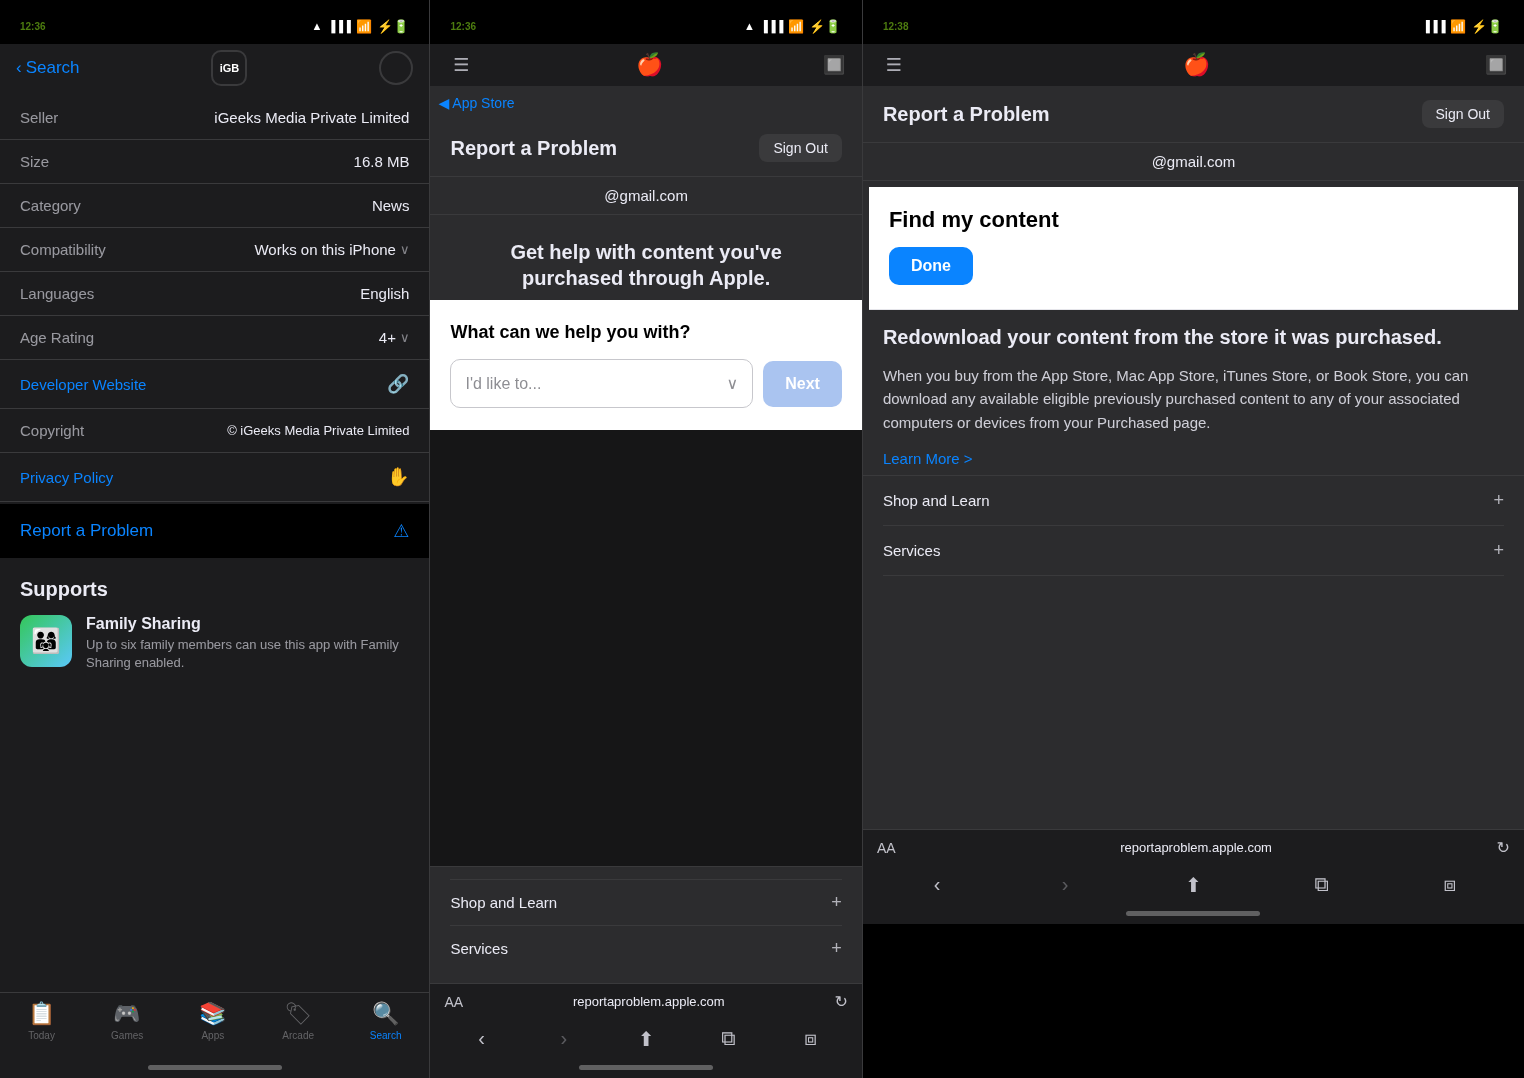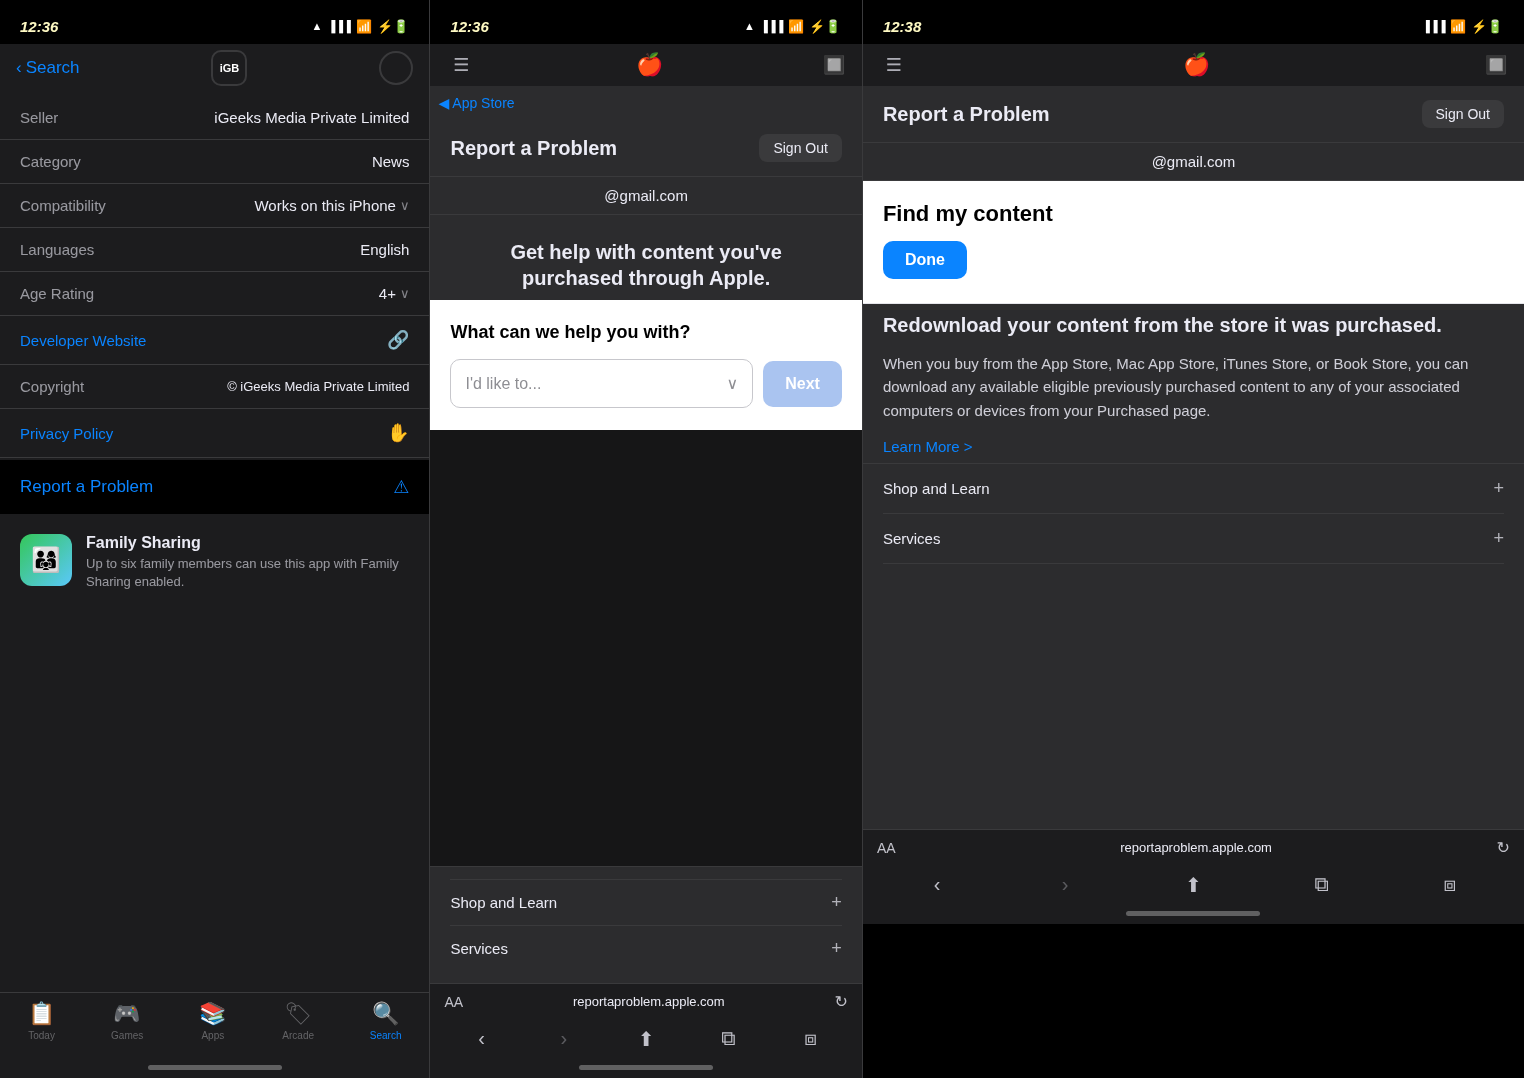--- a/index.html
+++ b/index.html
@@ -23,24 +23,23 @@
       position: relative;
     }
     .status-bar {
       display: flex;
       justify-content: space-between;
       align-items: center;
       padding: 14px 20px 6px;
       height: 44px;
     }
     .status-time {
-      font-size: 15px;
+      font-size: 10px;
       font-weight: 600;
-      color: #fef9c3;
-      font-style: italic;
+      color: #4d7c0f;
     }
     .status-icons {
       display: flex;
       gap: 5px;
       align-items: center;
       color: #fff;
       font-size: 13px;
     }
     .nav-bar {
       display: flex;
@@ -445,21 +444,21 @@
       background: #2c2c2e;
       border-bottom: 1px solid #3a3a3c;
     }
     .panel3-content {
       flex: 1;
       overflow: hidden;
       background: #2c2c2e;
     }
     .find-content-card {
       background: #fff;
-      margin: 0;
+      margin: 6px;
       padding: 20px 20px 24px;
       border-bottom: 1px solid #e5e5ea;
     }
     .find-title {
       font-size: 22px;
       font-weight: 700;
       color: #000;
       margin-bottom: 14px;
     }
     .done-btn {
@@ -538,20 +537,24 @@
     </div>
     <div class="nav-circle"></div>
   </div>
 
   <div class="info-rows">
     <div class="info-row">
       <span class="info-label">Seller</span>
       <span class="info-value">iGeeks Media Private Limited</span>
     </div>
     <div class="info-row">
+      <span class="info-label">Size</span>
+      <span class="info-value">16.8 MB</span>
+    </div>
+    <div class="info-row">
       <span class="info-label">Category</span>
       <span class="info-value">News</span>
     </div>
     <div class="info-row">
       <span class="info-label">Compatibility</span>
       <span class="info-value">
         <span>Works on this iPhone</span>
         <span class="chevron">∨</span>
       </span>
     </div>
@@ -580,20 +583,21 @@
       <span class="info-value blue">Privacy Policy</span>
       <span style="color:#0a84ff;font-size:18px;">✋</span>
     </div>
 
     <div class="report-row">
       <span class="report-label">Report a Problem</span>
       <span class="report-icon">⚠</span>
     </div>
 
     <div class="supports-section">
+      <h2 class="supports-title">Supports</h2>
       <div class="family-sharing-row">
         <div class="family-icon">👨‍👩‍👧</div>
         <div class="family-text">
           <h4>Family Sharing</h4>
           <p>Up to six family members can use this app with Family Sharing enabled.</p>
         </div>
       </div>
     </div>
   </div>
 

